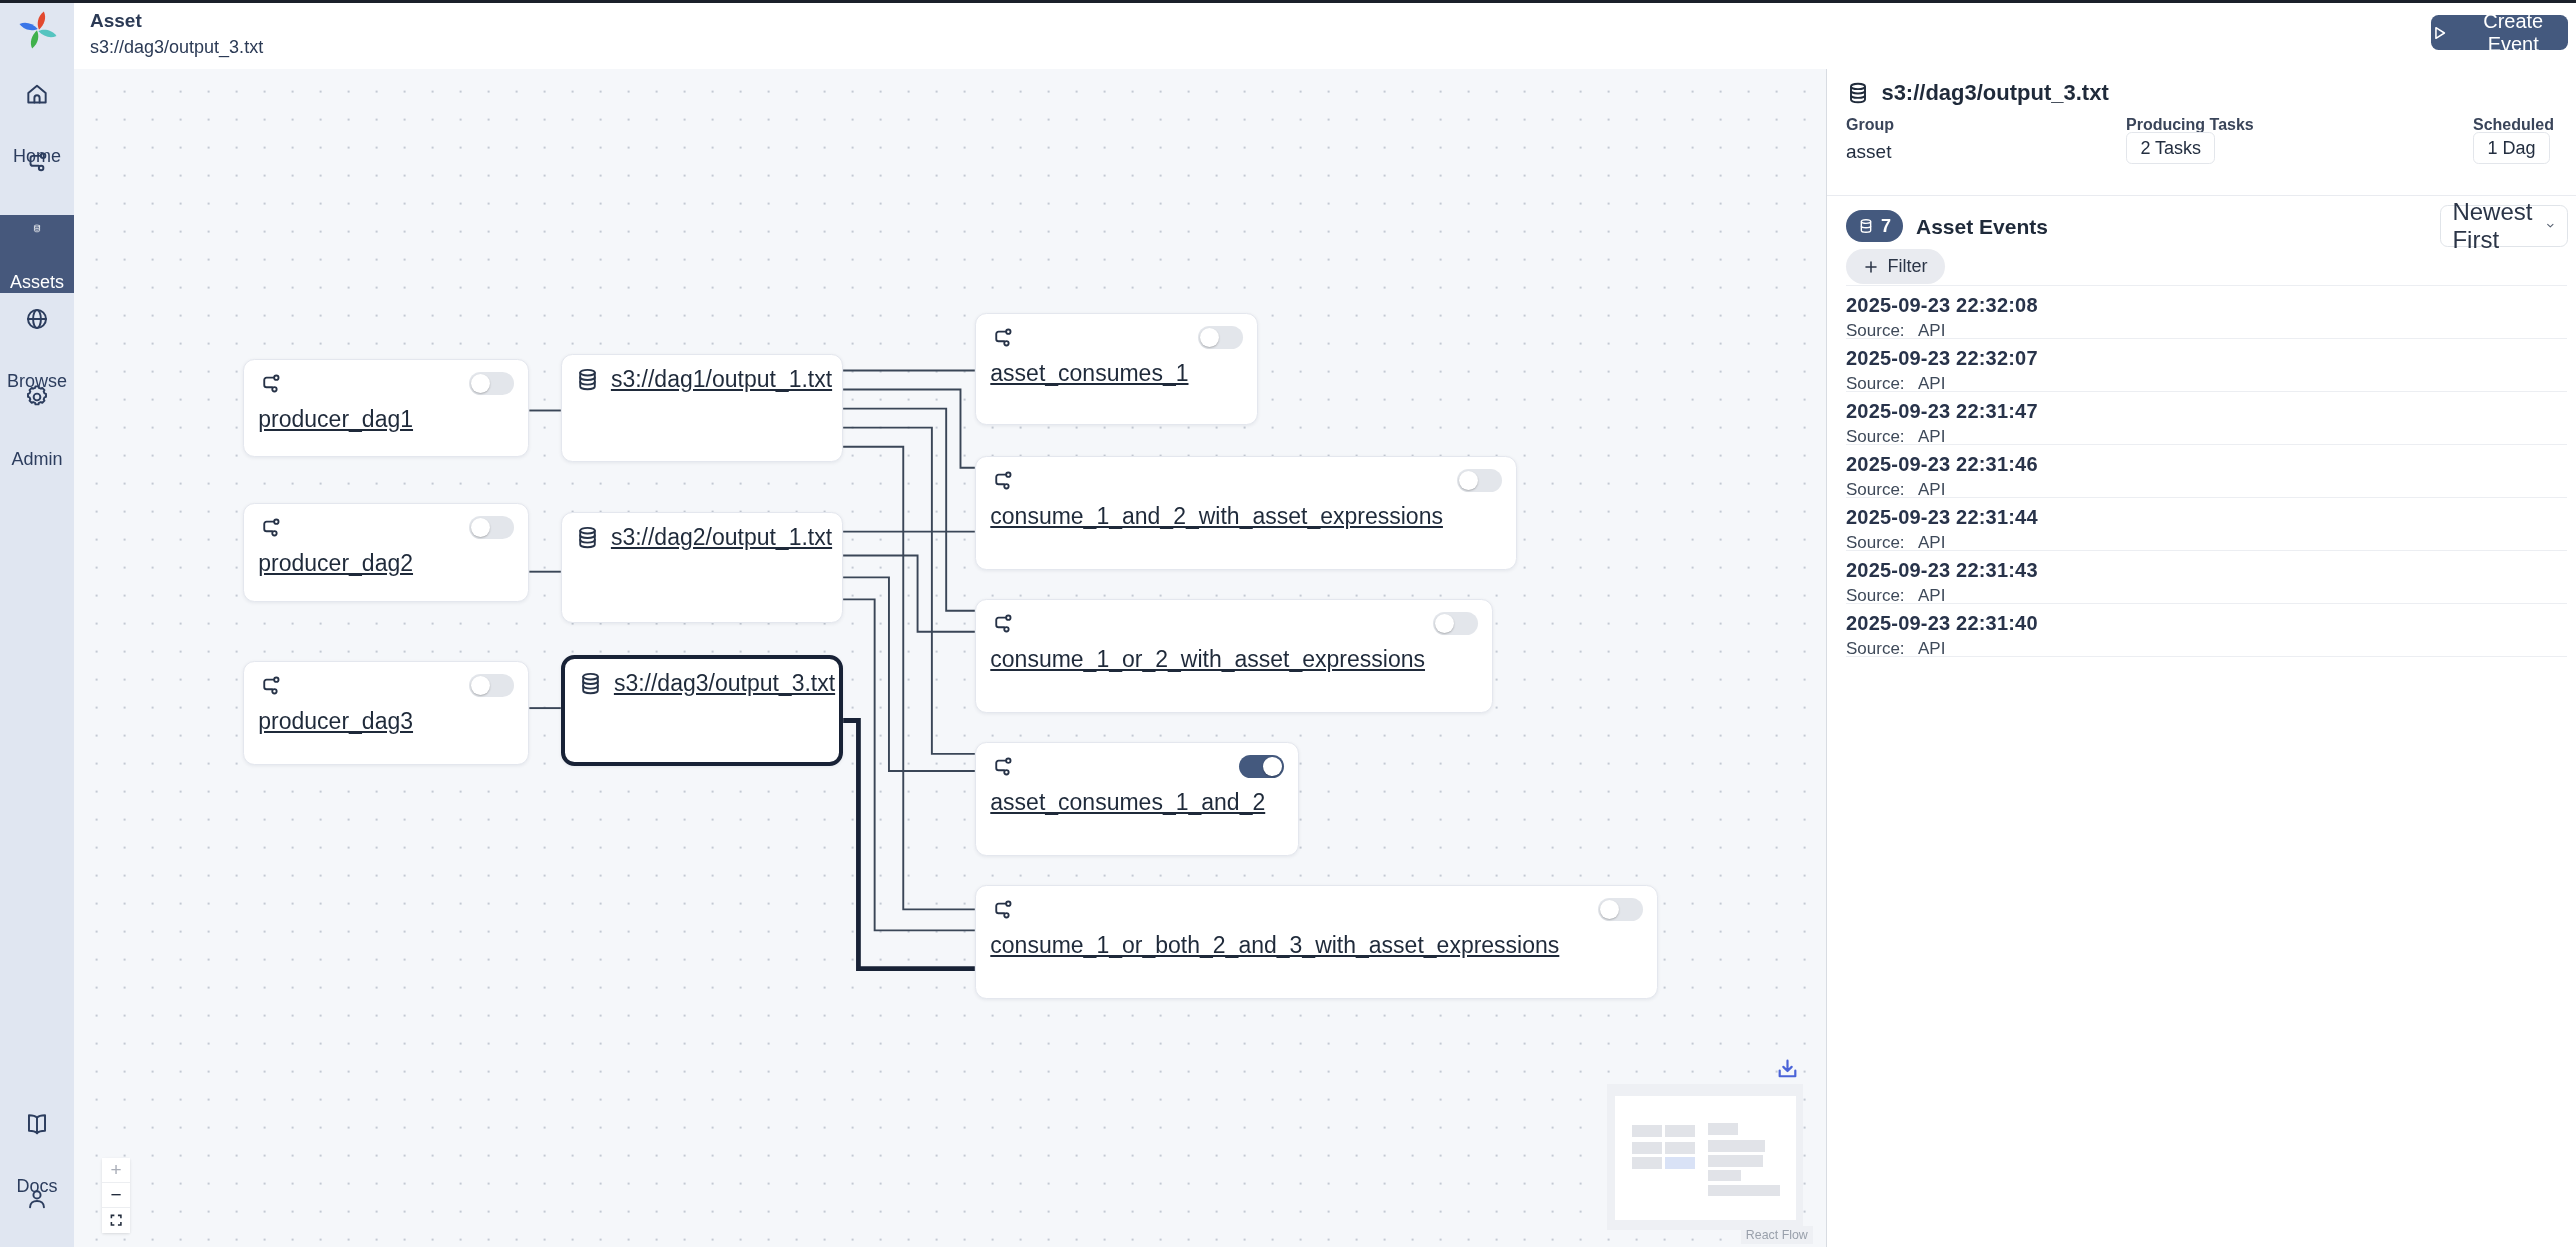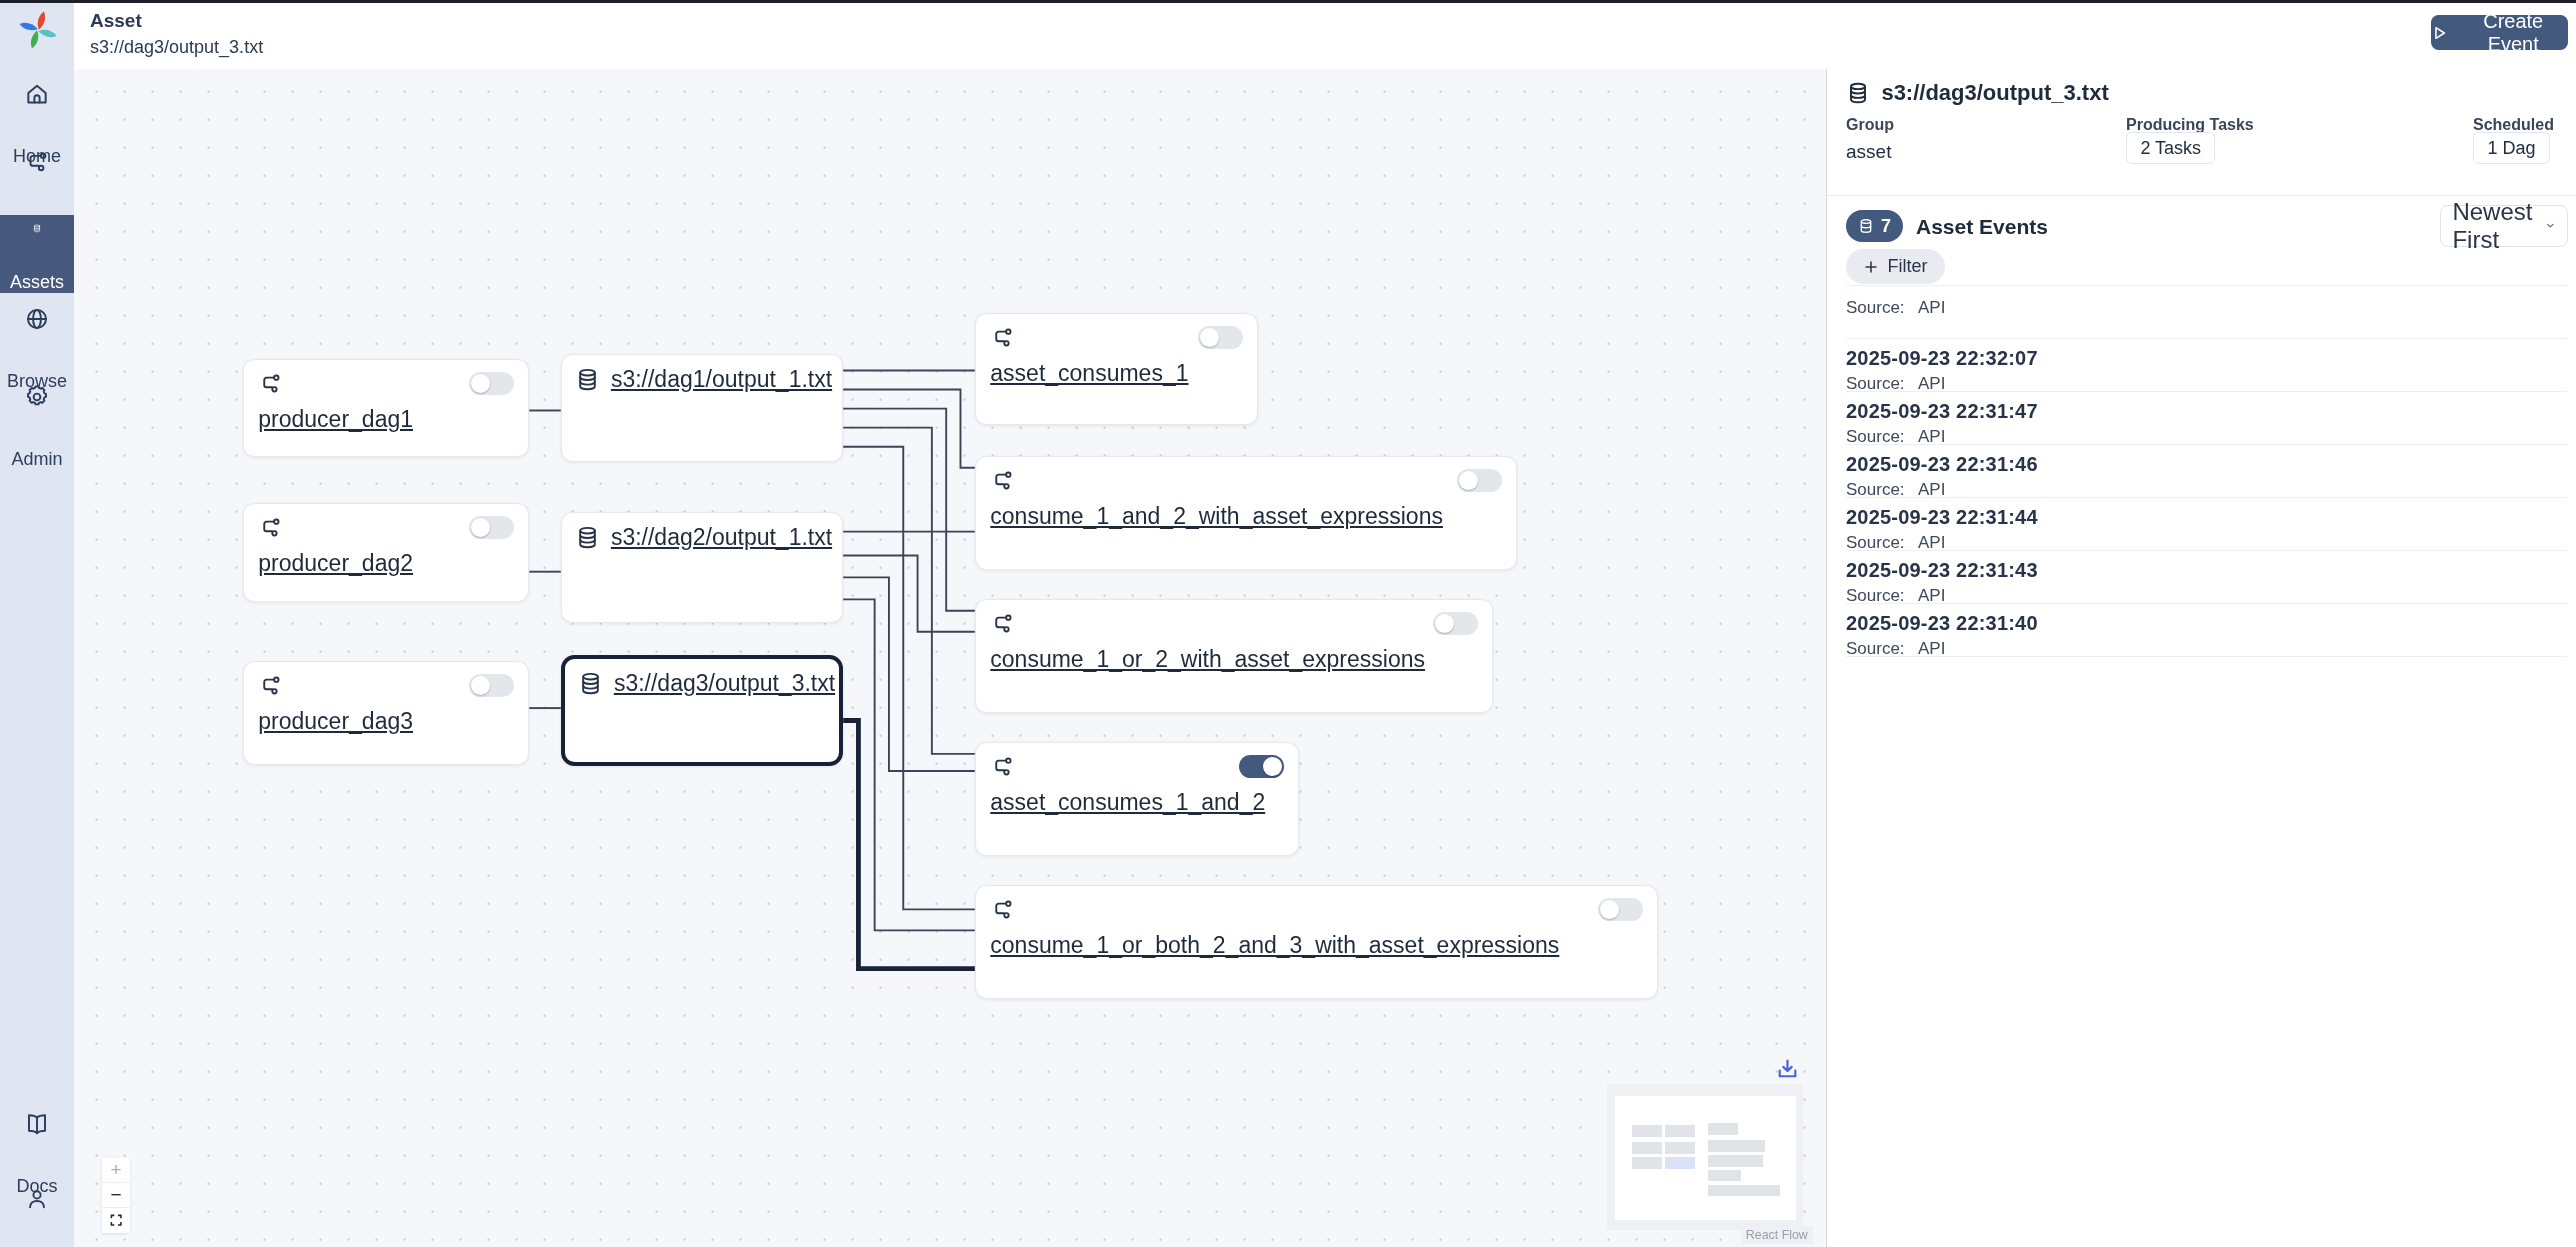--- a/index.html
+++ b/index.html
@@ -413,20 +413,21 @@
       <button class="filter-btn">
         <svg viewBox="0 0 24 24" fill="none" stroke="#2b3547" stroke-width="2.3" stroke-linecap="round">
             <path d="M12 4.5 V19.5 M4.5 12 H19.5"></path>
           </svg>
         <span>Filter</span>
       </button>
     </div>
 
     <div class="ev-list" id="ev-list">
         <div class="ev-item">
+          <div class="ev-ts">2025-09-23 22:32:08</div>
           <div class="ev-src">Source:<span class="src-val">API</span></div>
         </div>
         <div class="ev-item">
           <div class="ev-ts">2025-09-23 22:32:07</div>
           <div class="ev-src">Source:<span class="src-val">API</span></div>
         </div>
         <div class="ev-item">
           <div class="ev-ts">2025-09-23 22:31:47</div>
           <div class="ev-src">Source:<span class="src-val">API</span></div>
         </div>

